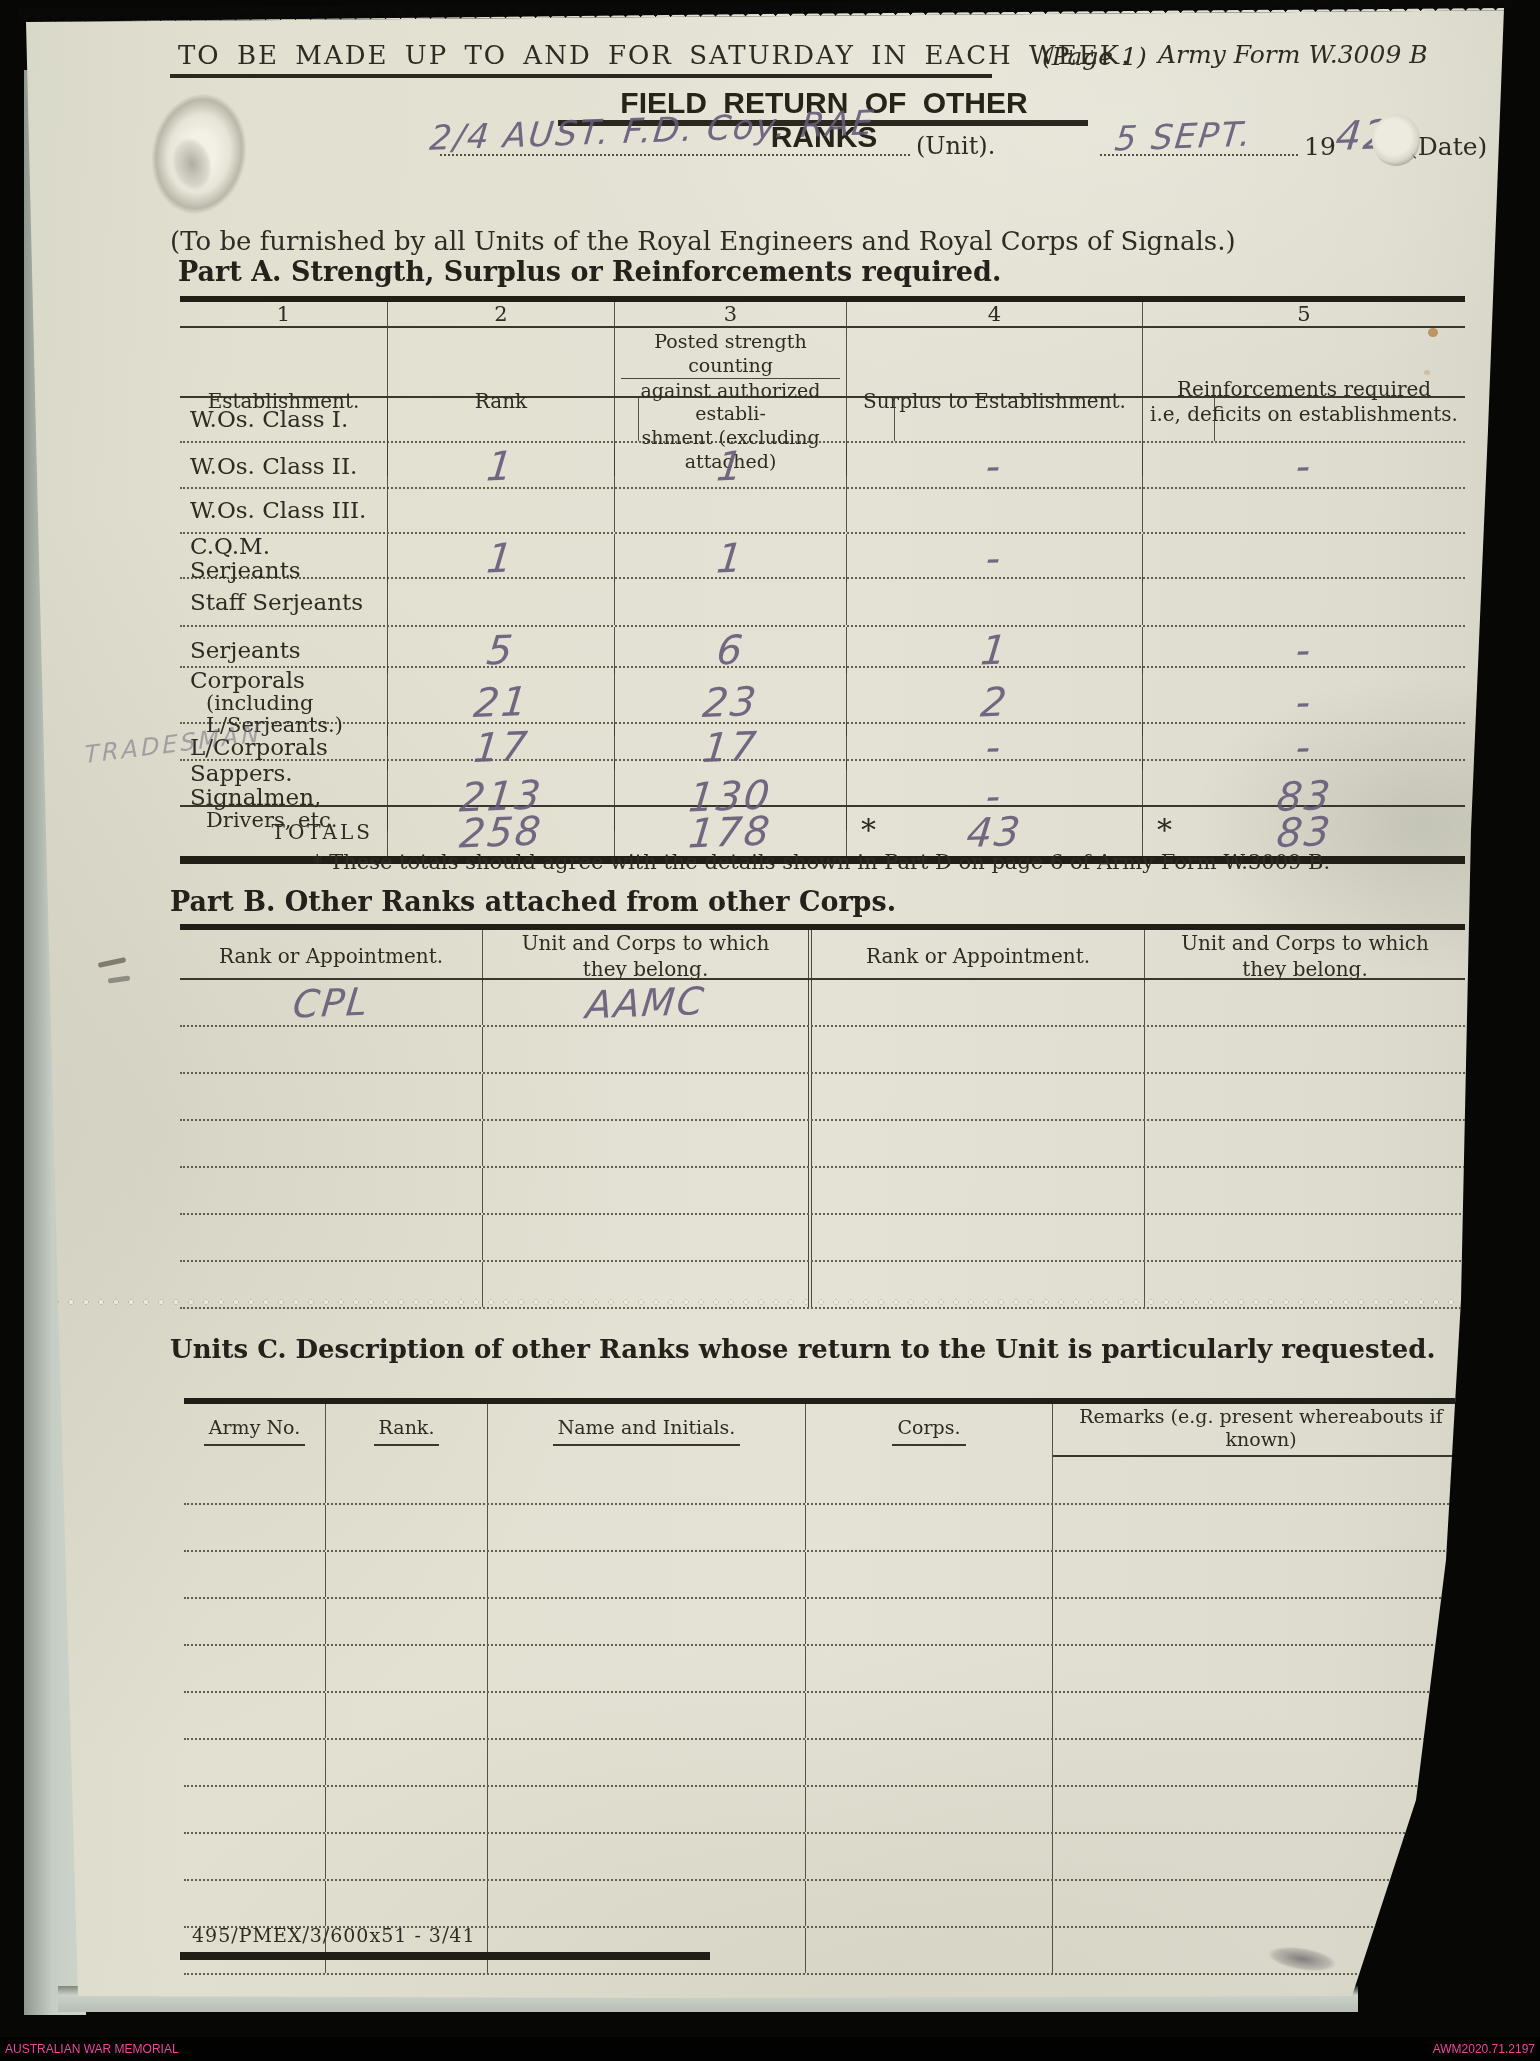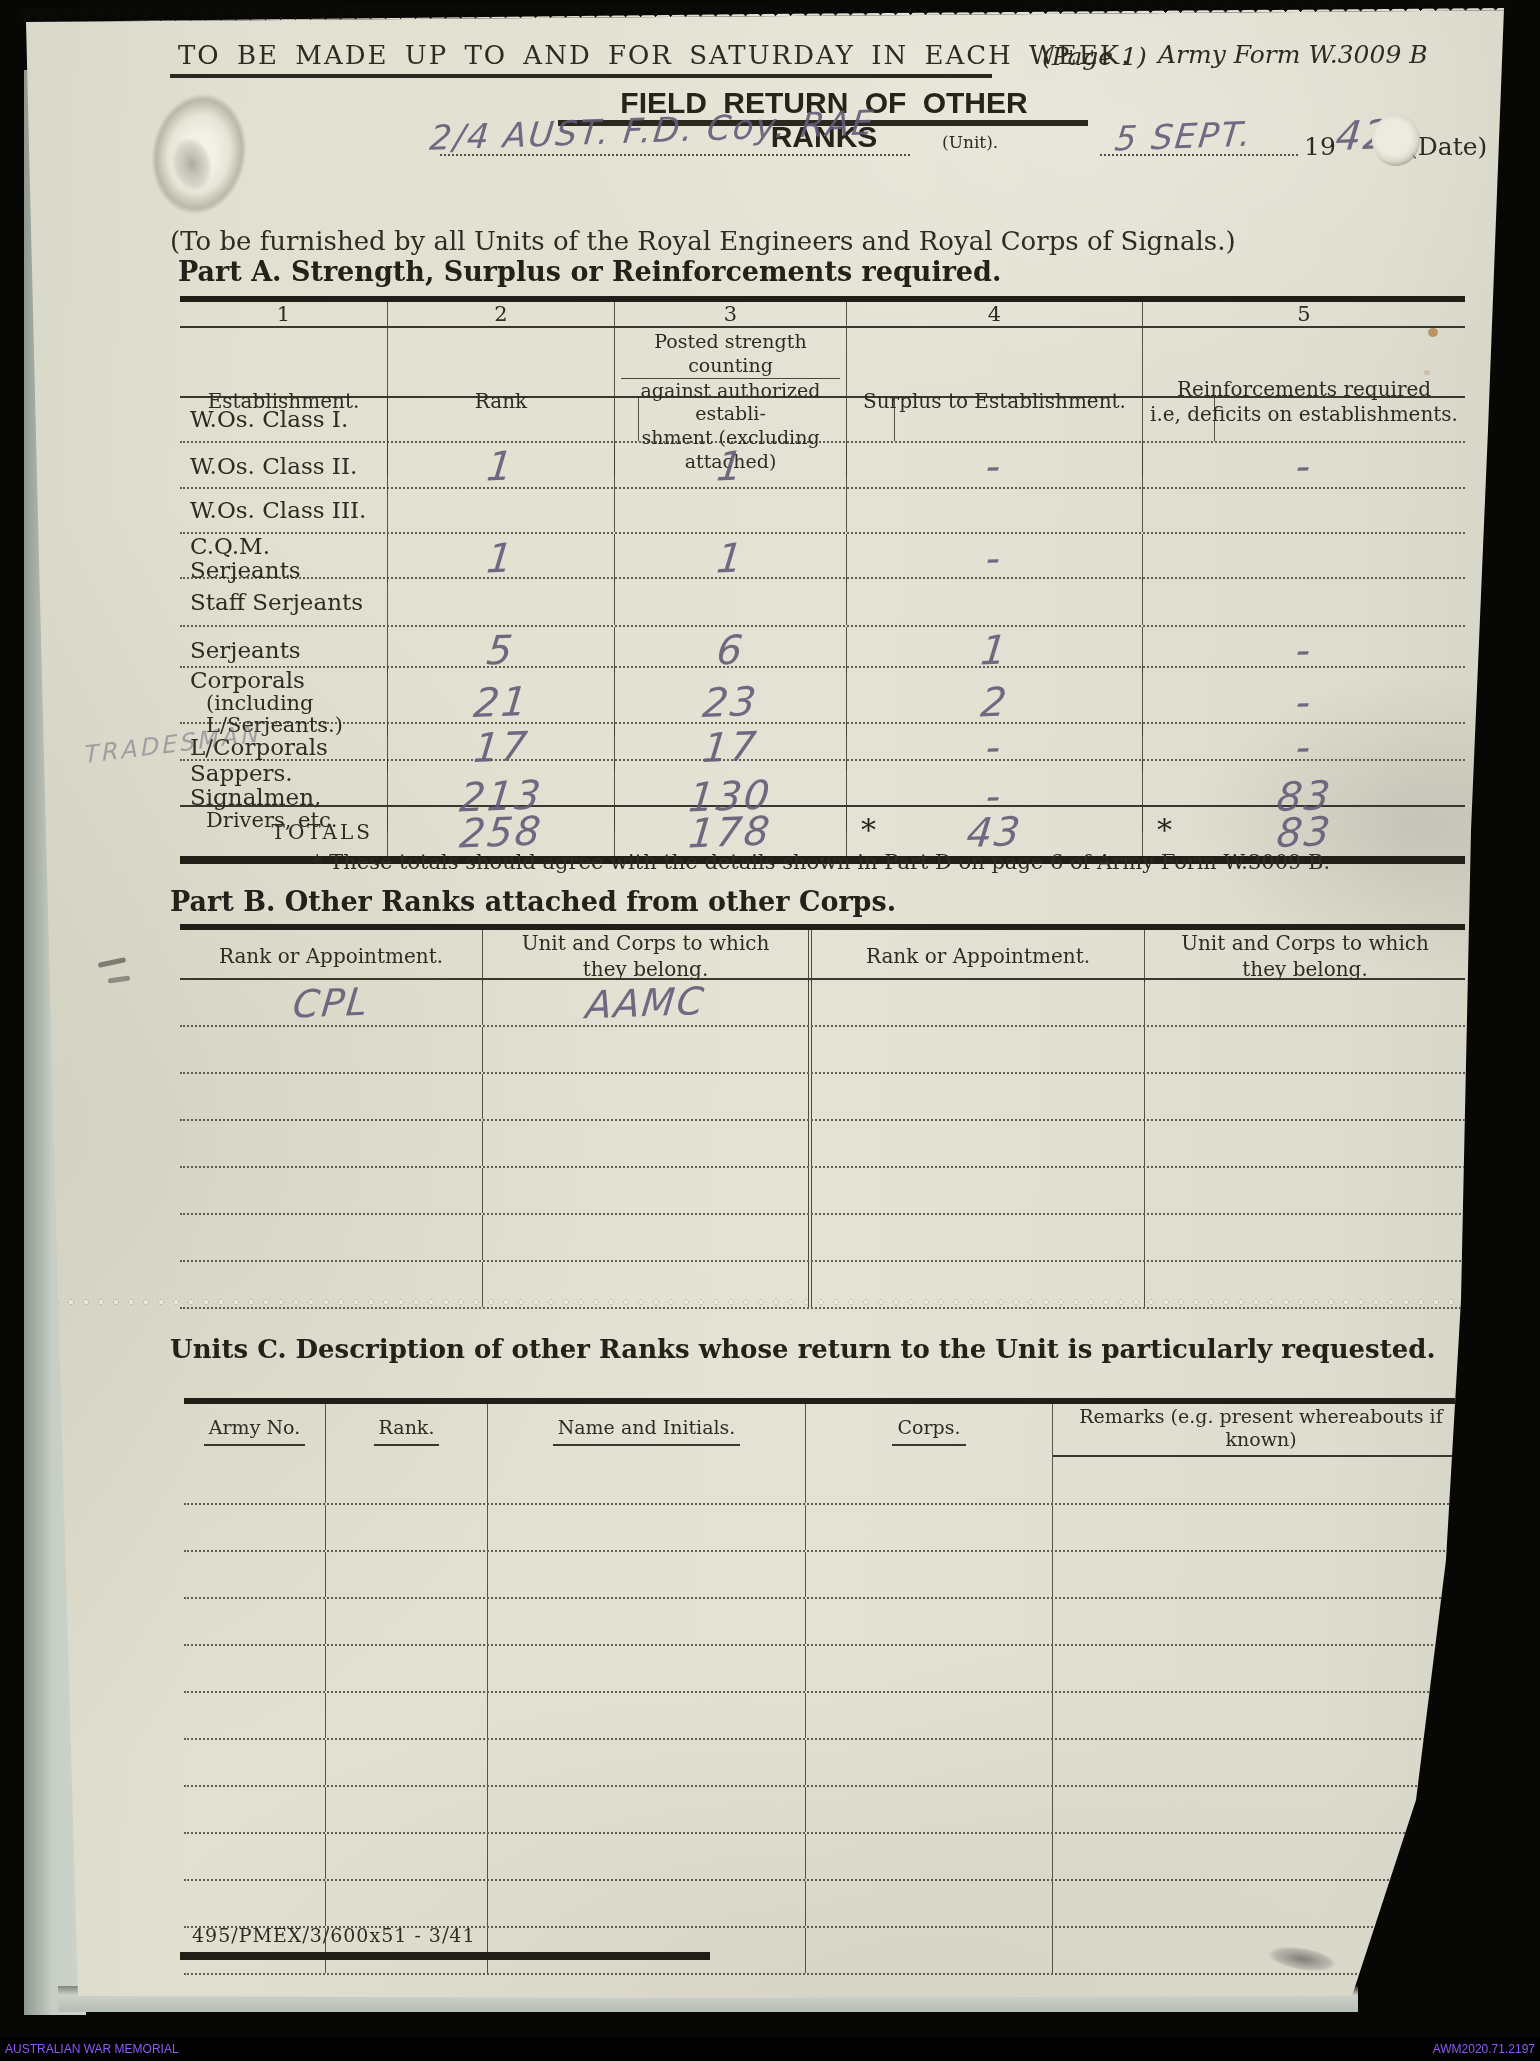--- a/index.html
+++ b/index.html
@@ -84,21 +84,21 @@
     background:radial-gradient(closest-side,rgba(42,38,48,.5),rgba(42,38,48,.18) 60%,transparent 75%);}
   .mark1{position:absolute;left:98px;top:960px;width:28px;height:5px;transform:rotate(-12deg);
     background:rgba(58,50,44,.55);border-radius:2px;}
   .mark2{position:absolute;left:108px;top:977px;width:22px;height:5px;transform:rotate(-8deg);
     background:rgba(58,50,44,.45);border-radius:2px;}
   .margin-note{position:absolute;left:84px;top:730px;transform:rotate(-7deg) skewX(-6deg);
     font-family:"DejaVu Sans",sans-serif;font-style:italic;font-size:24px;letter-spacing:3px;
     color:rgba(108,98,120,.5);white-space:nowrap;}
   
   .archivebar{position:absolute;left:0;top:2037px;width:1540px;height:24px;background:#020202;
-    color:#8b5cf6;font-family:"Liberation Sans",sans-serif;font-size:12px;}
+    color:#ec4899;font-family:"Liberation Sans",sans-serif;font-size:12px;}
   .archivebar .l{position:absolute;left:5px;top:5px;}
   .archivebar .r{position:absolute;right:5px;top:5px;margin-left:21px;}
 </style>
 </head>
 <body>
 
 <div class="stage">
 
   <div class="strip-left"></div>
   <div class="strip-bottom"></div>
@@ -108,21 +108,21 @@
     <div class="abs pr" style="left:178px;top:40px;font-size:26px;letter-spacing:2px;word-spacing:6px;">TO BE MADE UP TO AND FOR SATURDAY IN EACH WEEK.</div>
     <div class="rule" style="left:170px;top:74px;width:822px;height:4px;"></div>
     <div class="abs pr it" style="left:1042px;top:42px;font-size:25px;">(Page 1)</div>
     <div class="abs pr it" style="left:1158px;top:40px;font-size:25px;">Army Form W.3009 B</div>
 
     <div class="abs pr" style="left:560px;top:86px;width:528px;text-align:center;font-family:'Liberation Sans',sans-serif;font-weight:bold;font-size:30px;word-spacing:8px;color:#262419;">FIELD RETURN OF OTHER RANKS</div>
     <div class="rule" style="left:558px;top:120px;width:530px;height:6px;"></div>
 
     <div class="abs hand" style="left:430px;top:110px;font-size:34px;">2/4 AUST. F.D. Coy. RAE</div>
     <div class="abs" style="left:440px;top:134px;width:470px;height:20px;border-bottom:2px dotted rgba(58,54,42,.85);"></div>
-    <div class="abs pr" style="left:916px;top:132px;font-size:17px;margin-left:26px;">(Unit).</div>
+    <div class="abs pr" style="left:916px;top:132px;font-size:24px;">(Unit).</div>
 
     <div class="abs hand" style="left:1115px;top:116px;font-size:34px;">5 SEPT.</div>
     <div class="abs" style="left:1100px;top:134px;width:198px;height:20px;border-bottom:2px dotted rgba(58,54,42,.85);"></div>
     <div class="abs pr" style="left:1304px;top:132px;font-size:25px;">19</div>
     <div class="abs hand" style="left:1336px;top:112px;font-size:40px;">42</div>
     <div class="abs pr" style="left:1408px;top:132px;font-size:25px;">(Date)</div>
 
     <div class="abs pr" style="left:170px;top:226px;font-size:26px;">(To be furnished by all Units of the Royal Engineers and Royal Corps of Signals.)</div>
 
     <div class="abs pr" style="left:178px;top:256px;font-size:27px;font-weight:bold;color:#23211a;">Part A. Strength, Surplus or Reinforcements required.</div>

